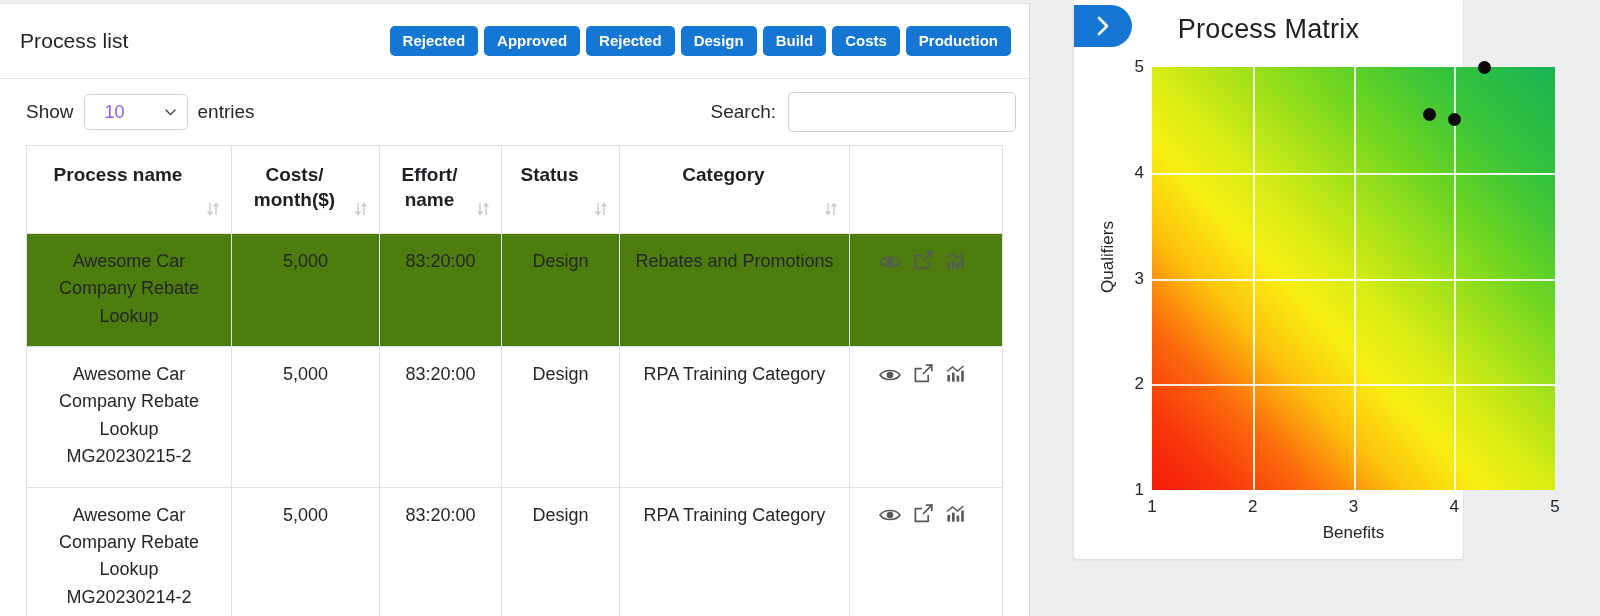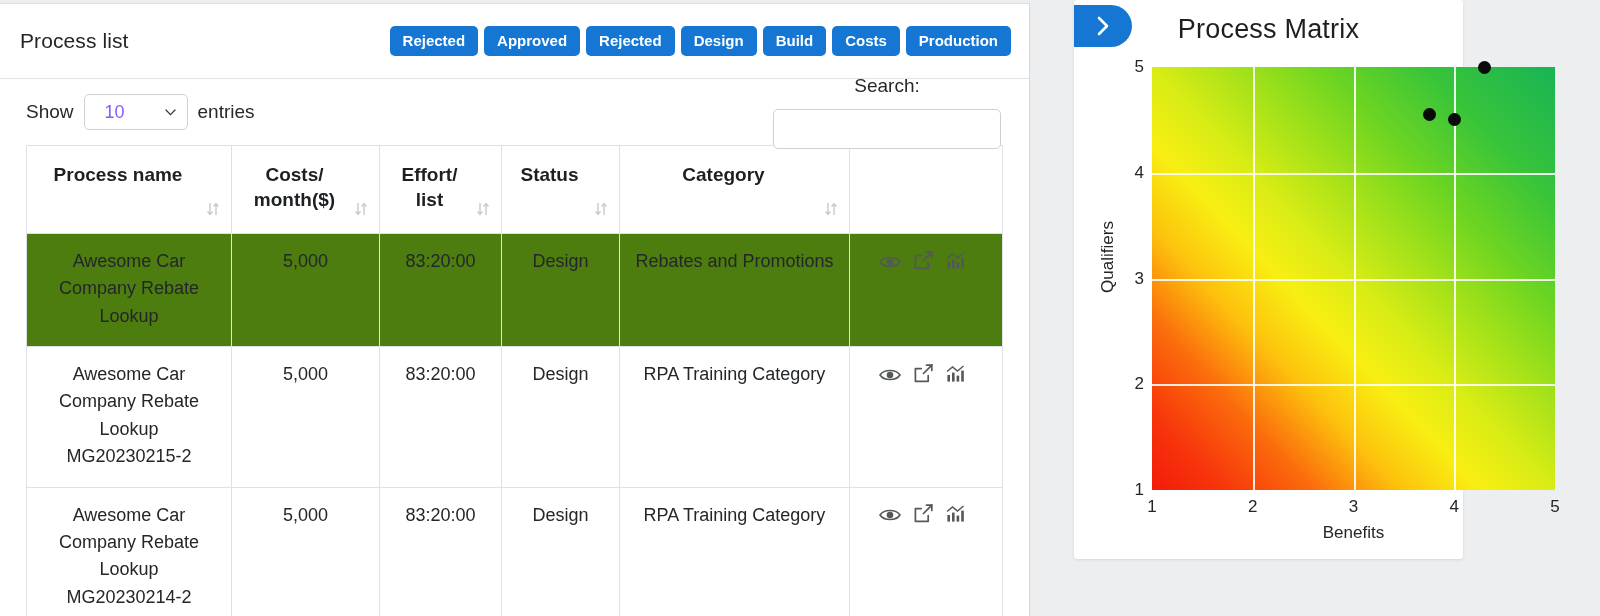--- a/index.html
+++ b/index.html
@@ -91,26 +91,25 @@
   #select-chevron {
     position: absolute;
     right: 12px; top: 50%;
     margin-top: -3px;
     pointer-events: none;
     width: 11px; height: 7px;
   }
 
   #search-control {
     position: absolute;
-    right: 28px; top: 50%;
+    right: 13px; top: 50%;
     transform: translateY(-50%);
     display: flex;
     align-items: center;
     gap: 12px;
-    flex-direction: column;
   }
   #search-label { font-size: 19px; color: #26292c; }
   #search-input {
     width: 228px;
     height: 40px;
     border: 1px solid #ccd0d4;
     border-radius: 5px;
     font-family: "Liberation Sans", sans-serif;
     font-size: 17px;
     padding: 0 10px;
@@ -343,21 +342,21 @@
                 <span>month($)</span>
               </span>
               <svg class="sort-icon" viewBox="0 0 14 16">
                 <path d="M4 2 L4 13 M1.5 10.5 L4 13.4 L6.5 10.5" fill="none" stroke="#b6babe" stroke-width="1.5"></path>
                 <path d="M10 14 L10 3 M7.5 5.5 L10 2.6 L12.5 5.5" fill="none" stroke="#b6babe" stroke-width="1.5"></path>
               </svg>
             </th>
             <th>
               <span class="th-inner">
                 <span>Effort/</span><br>
-                <span>list</span>
+                <span>name</span>
               </span>
               <svg class="sort-icon" viewBox="0 0 14 16">
                 <path d="M4 2 L4 13 M1.5 10.5 L4 13.4 L6.5 10.5" fill="none" stroke="#b6babe" stroke-width="1.5"></path>
                 <path d="M10 14 L10 3 M7.5 5.5 L10 2.6 L12.5 5.5" fill="none" stroke="#b6babe" stroke-width="1.5"></path>
               </svg>
             </th>
             <th>
               <span class="th-inner">Status</span>
               <svg class="sort-icon" viewBox="0 0 14 16">
                 <path d="M4 2 L4 13 M1.5 10.5 L4 13.4 L6.5 10.5" fill="none" stroke="#b6babe" stroke-width="1.5"></path>

